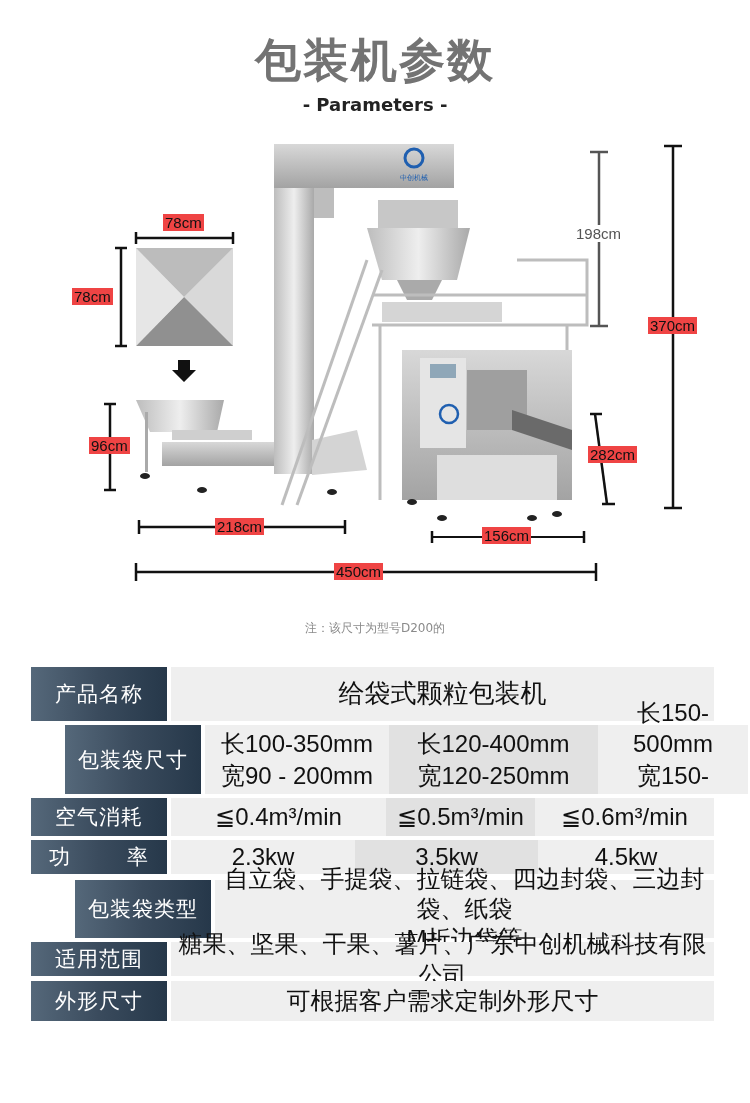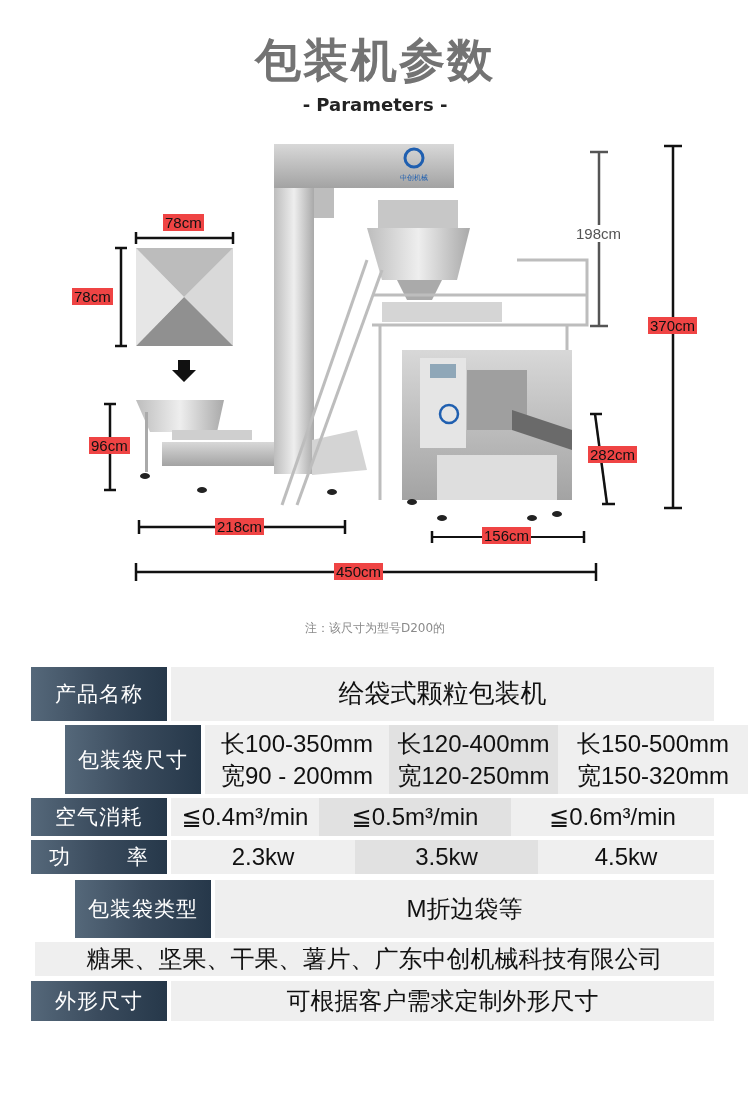--- a/index.html
+++ b/index.html
@@ -153,56 +153,58 @@
     <div class="cell full" style="font-size:26px;">给袋式颗粒包装机</div>
   </div>
   <div class="row" style="top:58px;height:69px;margin-left:34px;">
     <div class="label">包装袋尺寸</div>
     <div class="cell" style="width:184px;">
       <div>
           <div>长100-350mm</div>
           <div>宽90 - 200mm</div>
         </div>
     </div>
-    <div class="cell mid" style="width:169px;">
+    <div class="cell mid" style="width:209px;">
       <div>
           <div>长120-400mm</div>
           <div>宽120-250mm</div>
         </div>
     </div>
     <div class="cell right" style="flex:1;">
       <div>
           <div>长150-500mm</div>
           <div>宽150-320mm</div>
         </div>
     </div>
   </div>
   <div class="row" style="top:131px;height:38px;">
     <div class="label">空气消耗</div>
-    <div class="cell" style="width:148px;">≦0.4m³/min</div>
-    <div class="cell mid" style="width:192px;">≦0.5m³/min</div>
+    <div class="cell" style="width:215px;">≦0.4m³/min</div>
+    <div class="cell mid" style="width:149px;">≦0.5m³/min</div>
     <div class="cell right" style="flex:1;">≦0.6m³/min</div>
   </div>
   <div class="row" style="top:173px;height:34px;">
     <div class="label spaced">
         <span>功</span>
         <span>率</span>
       </div>
     <div class="cell" style="width:184px;">2.3kw</div>
     <div class="cell mid" style="width:183px;">3.5kw</div>
     <div class="cell right" style="flex:1;">4.5kw</div>
   </div>
   <div class="row" style="top:213px;height:58px;padding-left:44px;">
     <div class="label">包装袋类型</div>
     <div class="cell full" style="line-height:1.25;">
       <div>
+          <div>自立袋、手提袋、拉链袋、四边封袋、三边封袋、纸袋</div>
           <div>M折边袋等</div>
         </div>
     </div>
   </div>
   <div class="row" style="top:275px;height:34px;">
+    <div class="label">适用范围</div>
     <div class="cell full">糖果、坚果、干果、薯片、广东中创机械科技有限公司</div>
   </div>
   <div class="row" style="top:314px;height:40px;">
     <div class="label">外形尺寸</div>
     <div class="cell full">可根据客户需求定制外形尺寸</div>
   </div>
 </div>
 
 </body></html>

